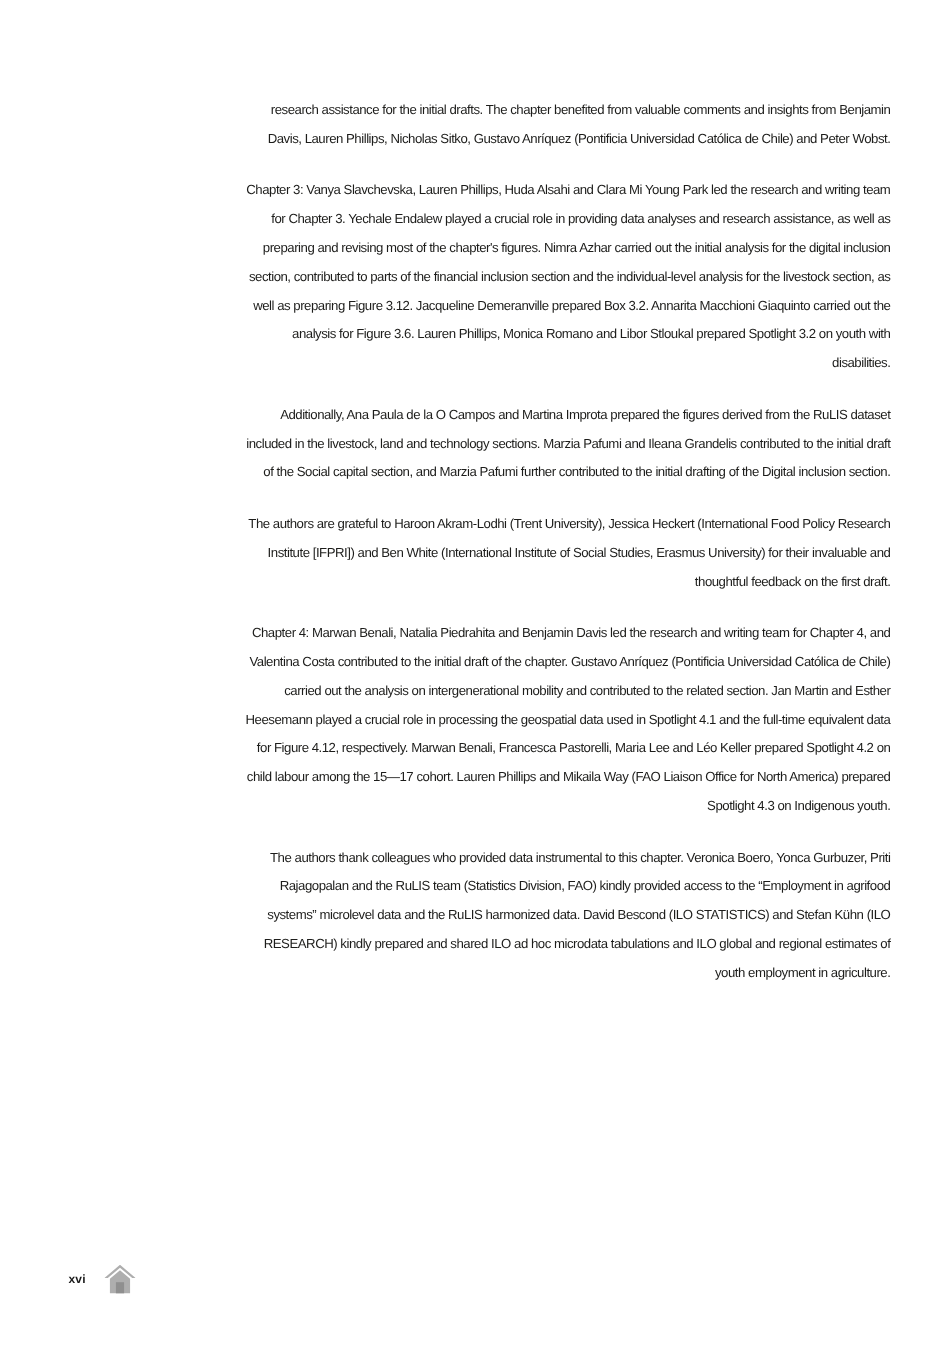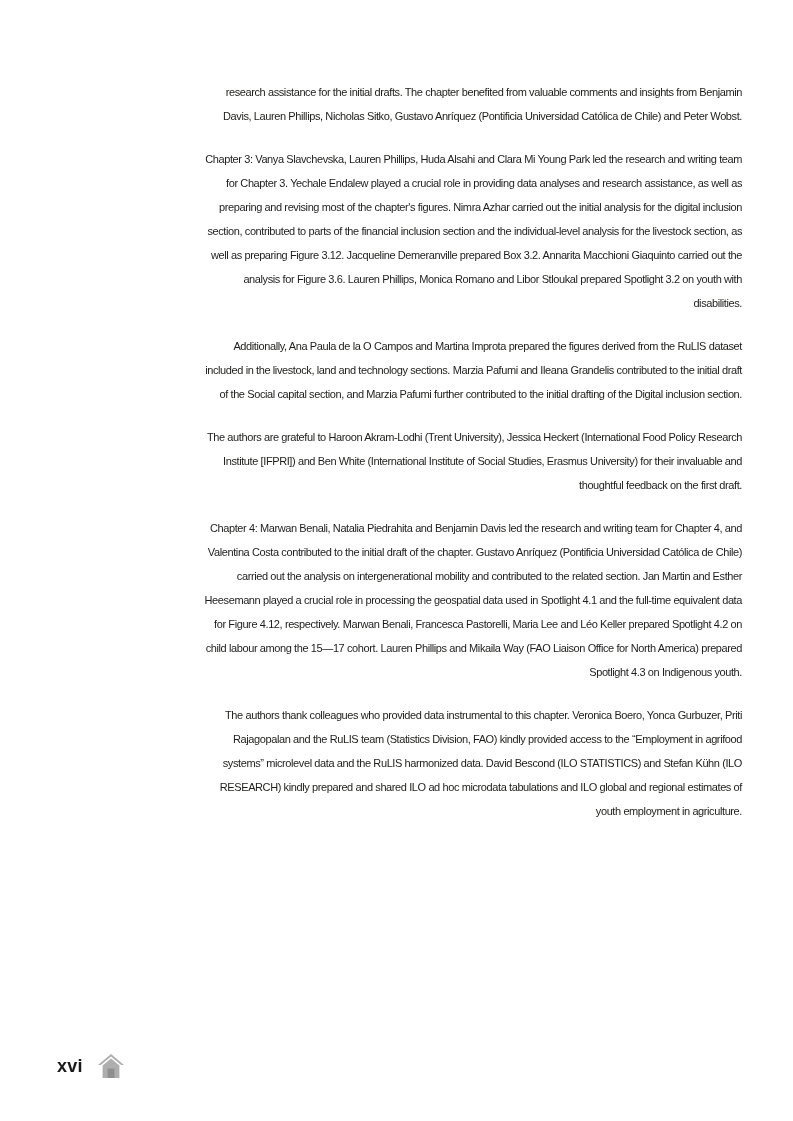--- a/index.html
+++ b/index.html
@@ -39,21 +39,21 @@
   }
   .footer {
     position: absolute;
     left: 57px;
     top: 1054px;
     display: flex;
     align-items: center;
     gap: 15px;
   }
   .page-number {
-    font-size: 18px;
+    font-size: 10px;
     font-weight: 700;
     color: #1a1a1a;
     letter-spacing: 0.2px;
   }
   .home-icon {
     display: inline-flex;
     width: 26px;
     height: 24px;
     cursor: pointer;
   }

